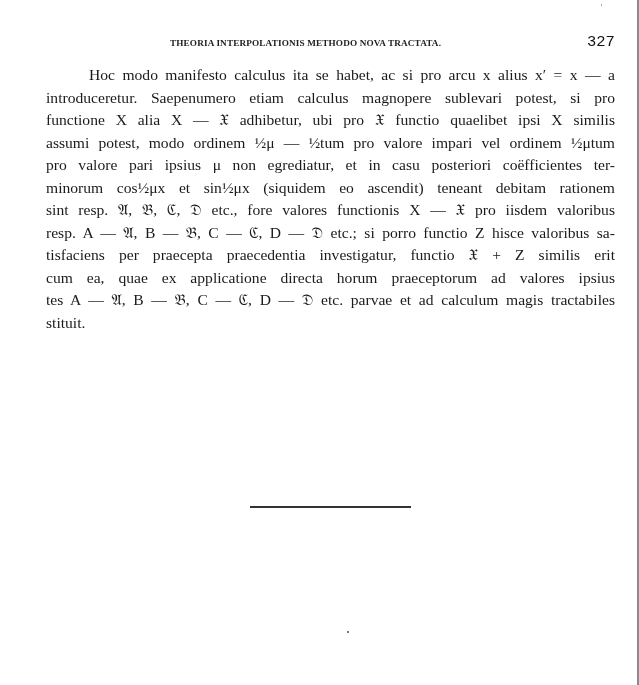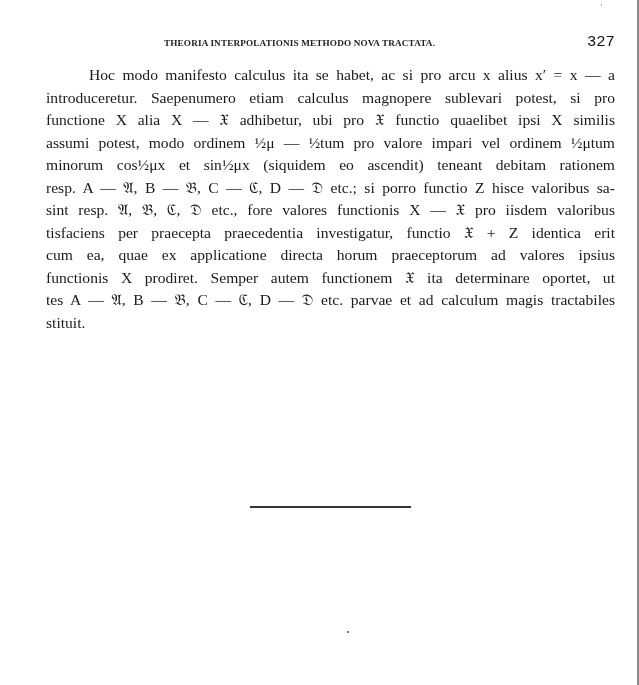--- a/index.html
+++ b/index.html
@@ -3,21 +3,21 @@
 <meta charset="utf-8">
 <style>
   html, body { margin: 0; padding: 0; }
   body {
     width: 639px; height: 685px; background: #ffffff; position: relative; overflow: hidden;
     font-family: "DejaVu Serif", "Liberation Serif", serif; color: #1a1a1a;
   }
   .page-border { position: absolute; right: 0; top: 0; width: 2px; height: 685px; background: #8a8a8a; }
   .header { position: absolute; top: 32px; left: 0; width: 639px; height: 20px; }
   .running-title {
-    position: absolute; left: 164px; top: 6px; font-size: 9.2px; letter-spacing: 0.15px;
+    position: absolute; left: 170px; top: 6px; font-size: 9.2px; letter-spacing: 0.15px;
     font-family: "Liberation Serif", serif; font-weight: bold; color: #222;
   }
   .page-number {
     position: absolute; left: 587px; top: 1px; font-size: 15.5px; font-family: Liberation Mono, monospace; color: #111;
   }
   .body-text {
     position: absolute; left: 46px; top: 64px; width: 569px;
     font-family: "Liberation Serif", serif; font-size: 15.6px; line-height: 22.5px; color: #1a1a1a;
   }
   .line { display: block; white-space: nowrap; text-align: justify; text-align-last: justify; height: 22.5px; }
@@ -36,24 +36,24 @@
 <div class="header">
   <span class="running-title">THEORIA INTERPOLATIONIS METHODO NOVA TRACTATA.</span>
   <span class="page-number">327</span>
 </div>
 
 <div class="body-text">
   <span class="line indent">Hoc modo manifesto calculus ita se habet, ac si pro arcu x alius x′ = x — a</span>
   <span class="line">introduceretur.  Saepenumero etiam calculus magnopere sublevari potest, si pro</span>
   <span class="line">functione X alia X — 𝔛 adhibetur, ubi pro 𝔛 functio quaelibet ipsi X similis</span>
   <span class="line">assumi potest, modo ordinem ½μ — ½tum pro valore impari vel ordinem ½μtum</span>
+  <span class="line">pro valore pari ipsius μ non egrediatur, et in casu posteriori coëfficientes ter-</span>
   <span class="line">minorum cos½μx et sin½μx (siquidem eo ascendit) teneant debitam rationem</span>
+  <span class="line">sint resp. 𝔄, 𝔅, ℭ, 𝔇 etc., fore valores functionis X — 𝔛 pro iisdem valoribus</span>
   <span class="line">resp. A — 𝔄, B — 𝔅, C — ℭ, D — 𝔇 etc.; si porro functio Z hisce valoribus sa-</span>
-  <span class="line">sint resp. 𝔄, 𝔅, ℭ, 𝔇 etc., fore valores functionis X — 𝔛 pro iisdem valoribus</span>
-  <span class="line">tisfaciens per praecepta praecedentia investigatur, functio 𝔛 + Z identica erit</span>
+  <span class="line">tisfaciens per praecepta praecedentia investigatur, functio 𝔛 + Z similis erit</span>
   <span class="line">cum ea, quae ex applicatione directa horum praeceptorum ad valores ipsius</span>
-  <span class="line">functionis X prodiret.  Semper autem functionem 𝔛 ita determinare oportet, ut</span>
   <span class="line">tes A — 𝔄, B — 𝔅, C — ℭ, D — 𝔇 etc. parvae et ad calculum magis tractabiles</span>
   <span class="line last">stituit.</span>
 </div>
 
 <div class="rule"></div>
 <div class="speck"></div>
 
 </body></html>

